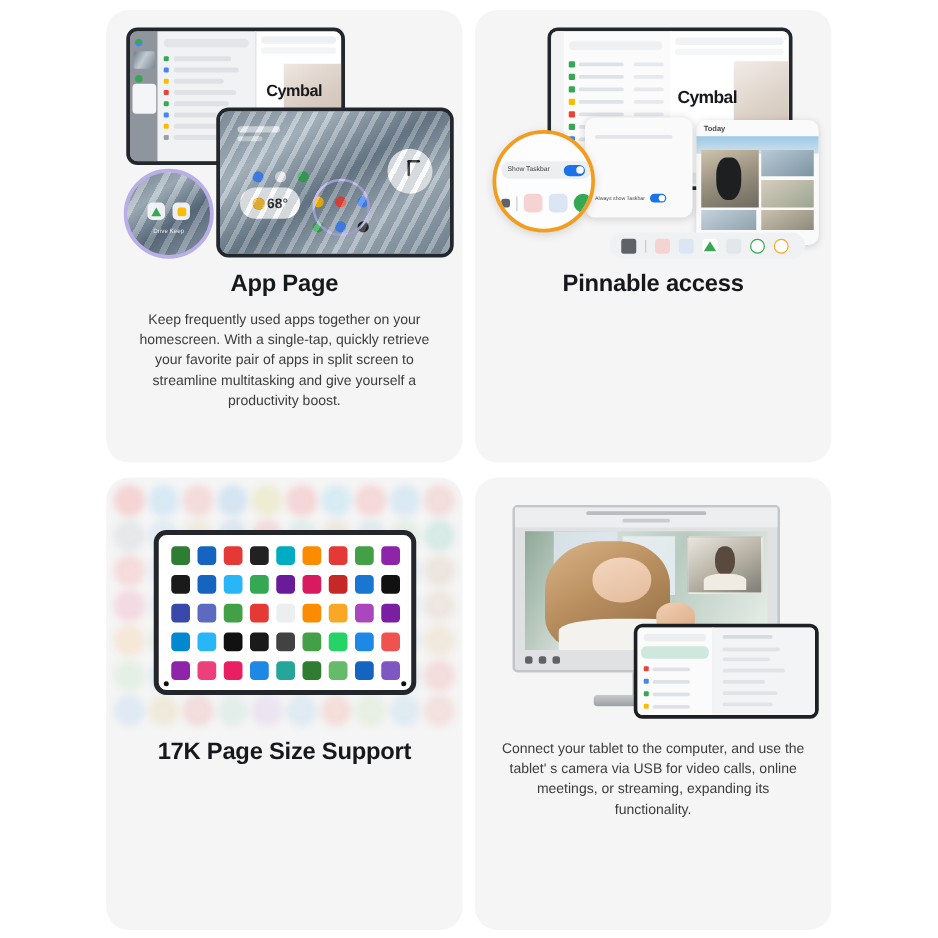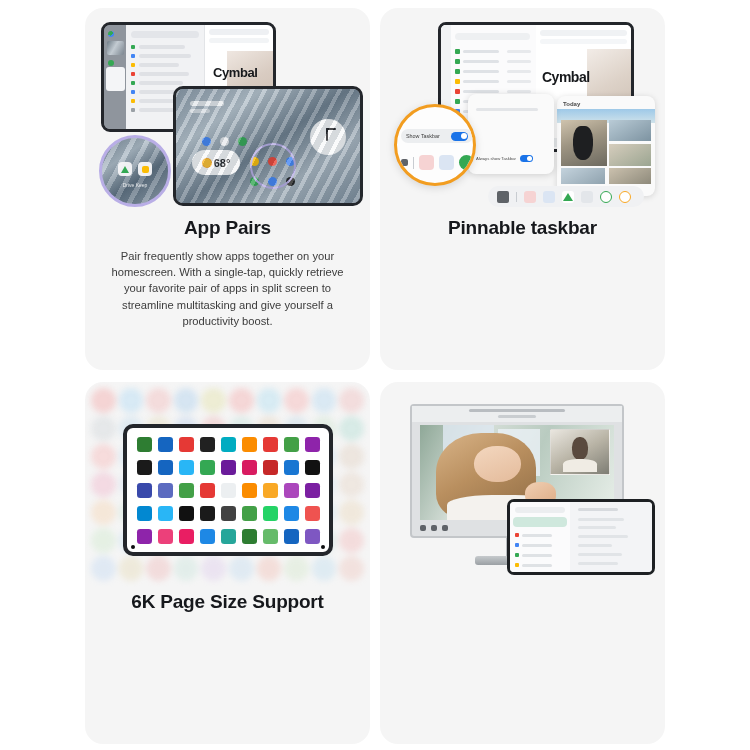--- a/index.html
+++ b/index.html
@@ -306,22 +306,22 @@
             <span style="display:block;width:0;height:0;border-left:4px solid transparent;border-right:4px solid transparent;border-bottom:7px solid #34a853;"></span>
           </div>
           <div class="c1-lens-ic" style="left:36px;">
             <span style="display:block;width:7px;height:7px;border-radius:2px;background:#fbbc04;"></span>
           </div>
           <div class="c1-lens-label">Drive  Keep</div>
         </div>
       </div>
 
       <div class="card-text">
-        <h3 class="card-title">App Pairs</h3>
-        <p class="card-body">Pair frequently show apps together on your homescreen. With a single-tap, quickly retrieve your favorite pair of apps in split screen to streamline multitasking and give yourself a productivity boost.</p>
+        <h3 class="card-title">App Page</h3>
+        <p class="card-body">Keep frequently used apps together on your homescreen. With a single-tap, quickly retrieve your favorite pair of apps in split screen to streamline multitasking and give yourself a productivity boost.</p>
       </div>
     </div>
 
     <div class="card">
       <div class="media">
 
         <div class="tablet c2-tab">
           <div class="c2-left">
             <div class="c2-rail"></div>
             <div class="c2-srch"></div>
@@ -415,21 +415,21 @@
             <span class="c2-lens-ic" style="background:#5f6368;width:7px;height:7px;border-radius:2px"></span>
             <span style="width:1px;height:12px;background:#c8ccd1;display:block"></span>
             <span class="c2-lens-ic" style="background:#f6d3d3"></span>
             <span class="c2-lens-ic" style="background:#dbe5f3"></span>
             <span class="c2-lens-ic" style="background:#34a853;border-radius:50%"></span>
           </div>
         </div>
       </div>
 
       <div class="card-text">
-        <h3 class="card-title">Pinnable taskbar</h3>
+        <h3 class="card-title">Pinnable access</h3>
       </div>
     </div>
 
     <div class="card">
       <div class="media">
         <div class="c3-bg" id="blur-grid">
             <span style="background: rgb(244, 185, 185);"></span>
             <span style="background: rgb(191, 224, 245);"></span>
             <span style="background: rgb(243, 199, 199);"></span>
             <span style="background: rgb(188, 216, 239);"></span>
@@ -546,21 +546,21 @@
               <span style="background: rgb(46, 125, 50);"></span>
               <span style="background: rgb(102, 187, 106);"></span>
               <span style="background: rgb(21, 101, 192);"></span>
               <span style="background: rgb(126, 87, 194);"></span>
             </div>
           <span class="c3-cam"></span>
           <span class="c3-cam r"></span>
         </div>
       </div>
       <div class="card-text">
-        <h3 class="card-title">6K Page Size Support</h3>
+        <h3 class="card-title">17K Page Size Support</h3>
       </div>
     </div>
 
     <div class="card">
       <div class="media">
         <div class="c4-monitor">
           <div class="c4-titlebar">
             <span class="c4-tt"></span>
               <span class="c4-tt2"></span>
           </div>
@@ -616,17 +616,18 @@
             <span class="c4-t-rrow" style="top:16px;width:46px"></span>
             <span class="c4-t-rrow" style="top:24px;width:38px"></span>
             <span class="c4-t-rrow" style="top:33px;width:50px"></span>
             <span class="c4-t-rrow" style="top:42px;width:34px"></span>
             <span class="c4-t-rrow" style="top:51px;width:44px"></span>
             <span class="c4-t-rrow" style="top:60px;width:40px"></span>
           </div>
         </div>
       </div>
       <div class="card-text">
+        <p class="card-body">Connect your tablet to the computer, and use the tablet' s camera via USB for video calls, online meetings, or streaming, expanding its functionality.</p>
       </div>
     </div>
 
   </div>
 </div>
 
 </body></html>

